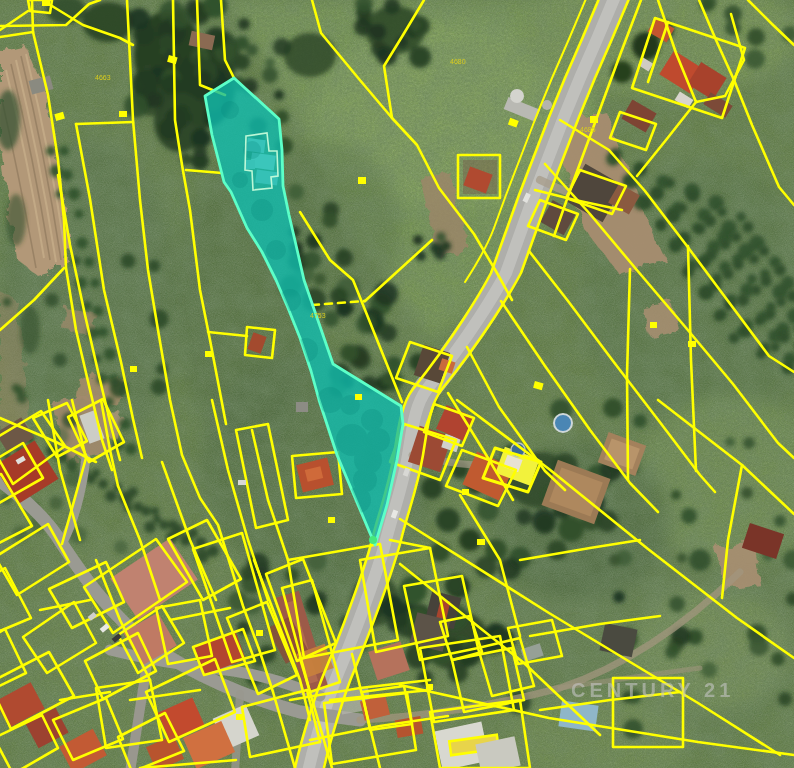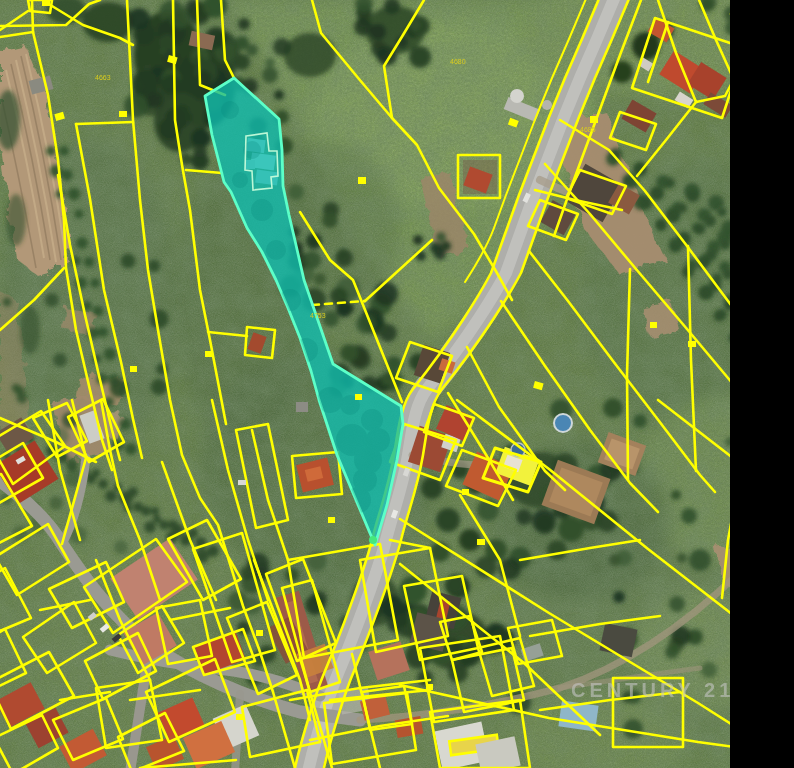--- a/index.html
+++ b/index.html
@@ -1,16 +1,16 @@
 <!DOCTYPE html>
 <html><head>
 <meta charset="utf-8">
 <style>
   html,body{margin:0;padding:0;background:#000;}
-  #map{position:relative;width:730px;height:768px;overflow:hidden;
+  #map{position:relative;width:794px;height:768px;overflow:hidden;
        font-family:"Liberation Sans", sans-serif;}
   svg{display:block}
 </style>
 </head>
 <body>
 <div id="map">
 <svg width="794" height="768" viewBox="0 0 794 768">
 <defs>
   <clipPath id="cyanclip">
           <polygon points="234,78 279,119 282,150 283,186 289,215 296,245 304,280 333,364 401,406 403,424 397,460 387,505 375,545 337,455 319,400 311,371 300,338 288,308 276,280 262,252 247,228 231,192 224,182 212,135 205,96"></polygon>

